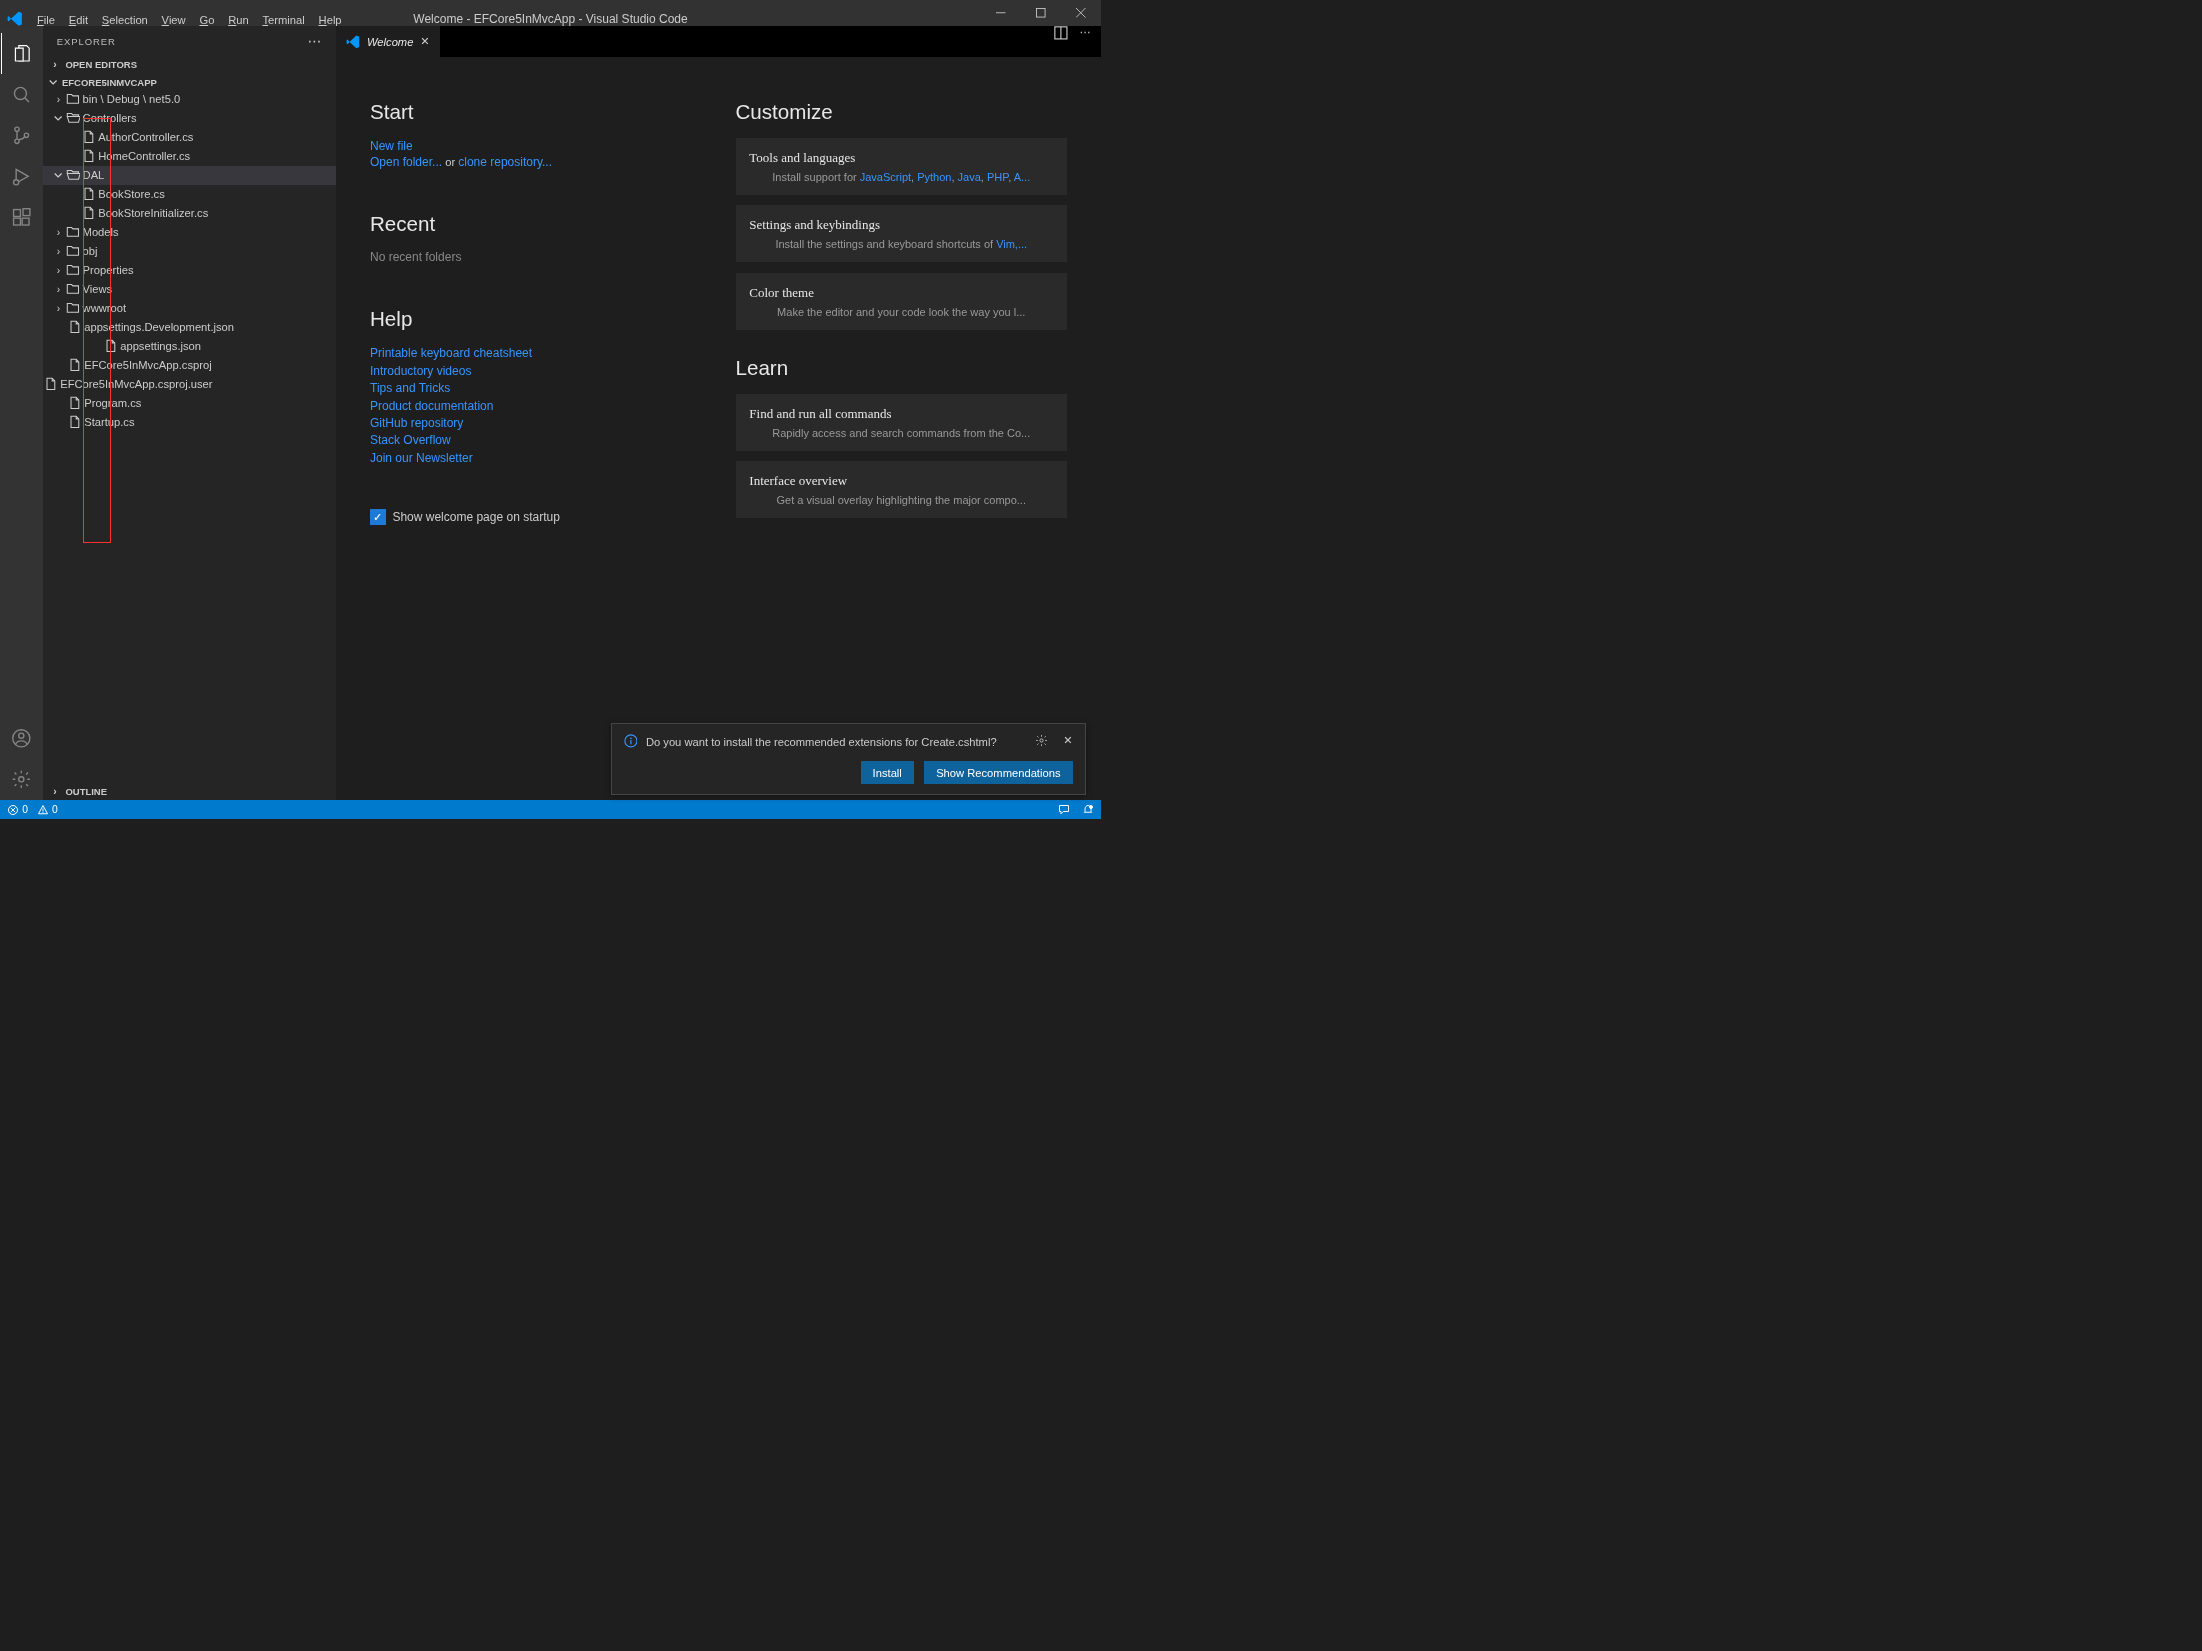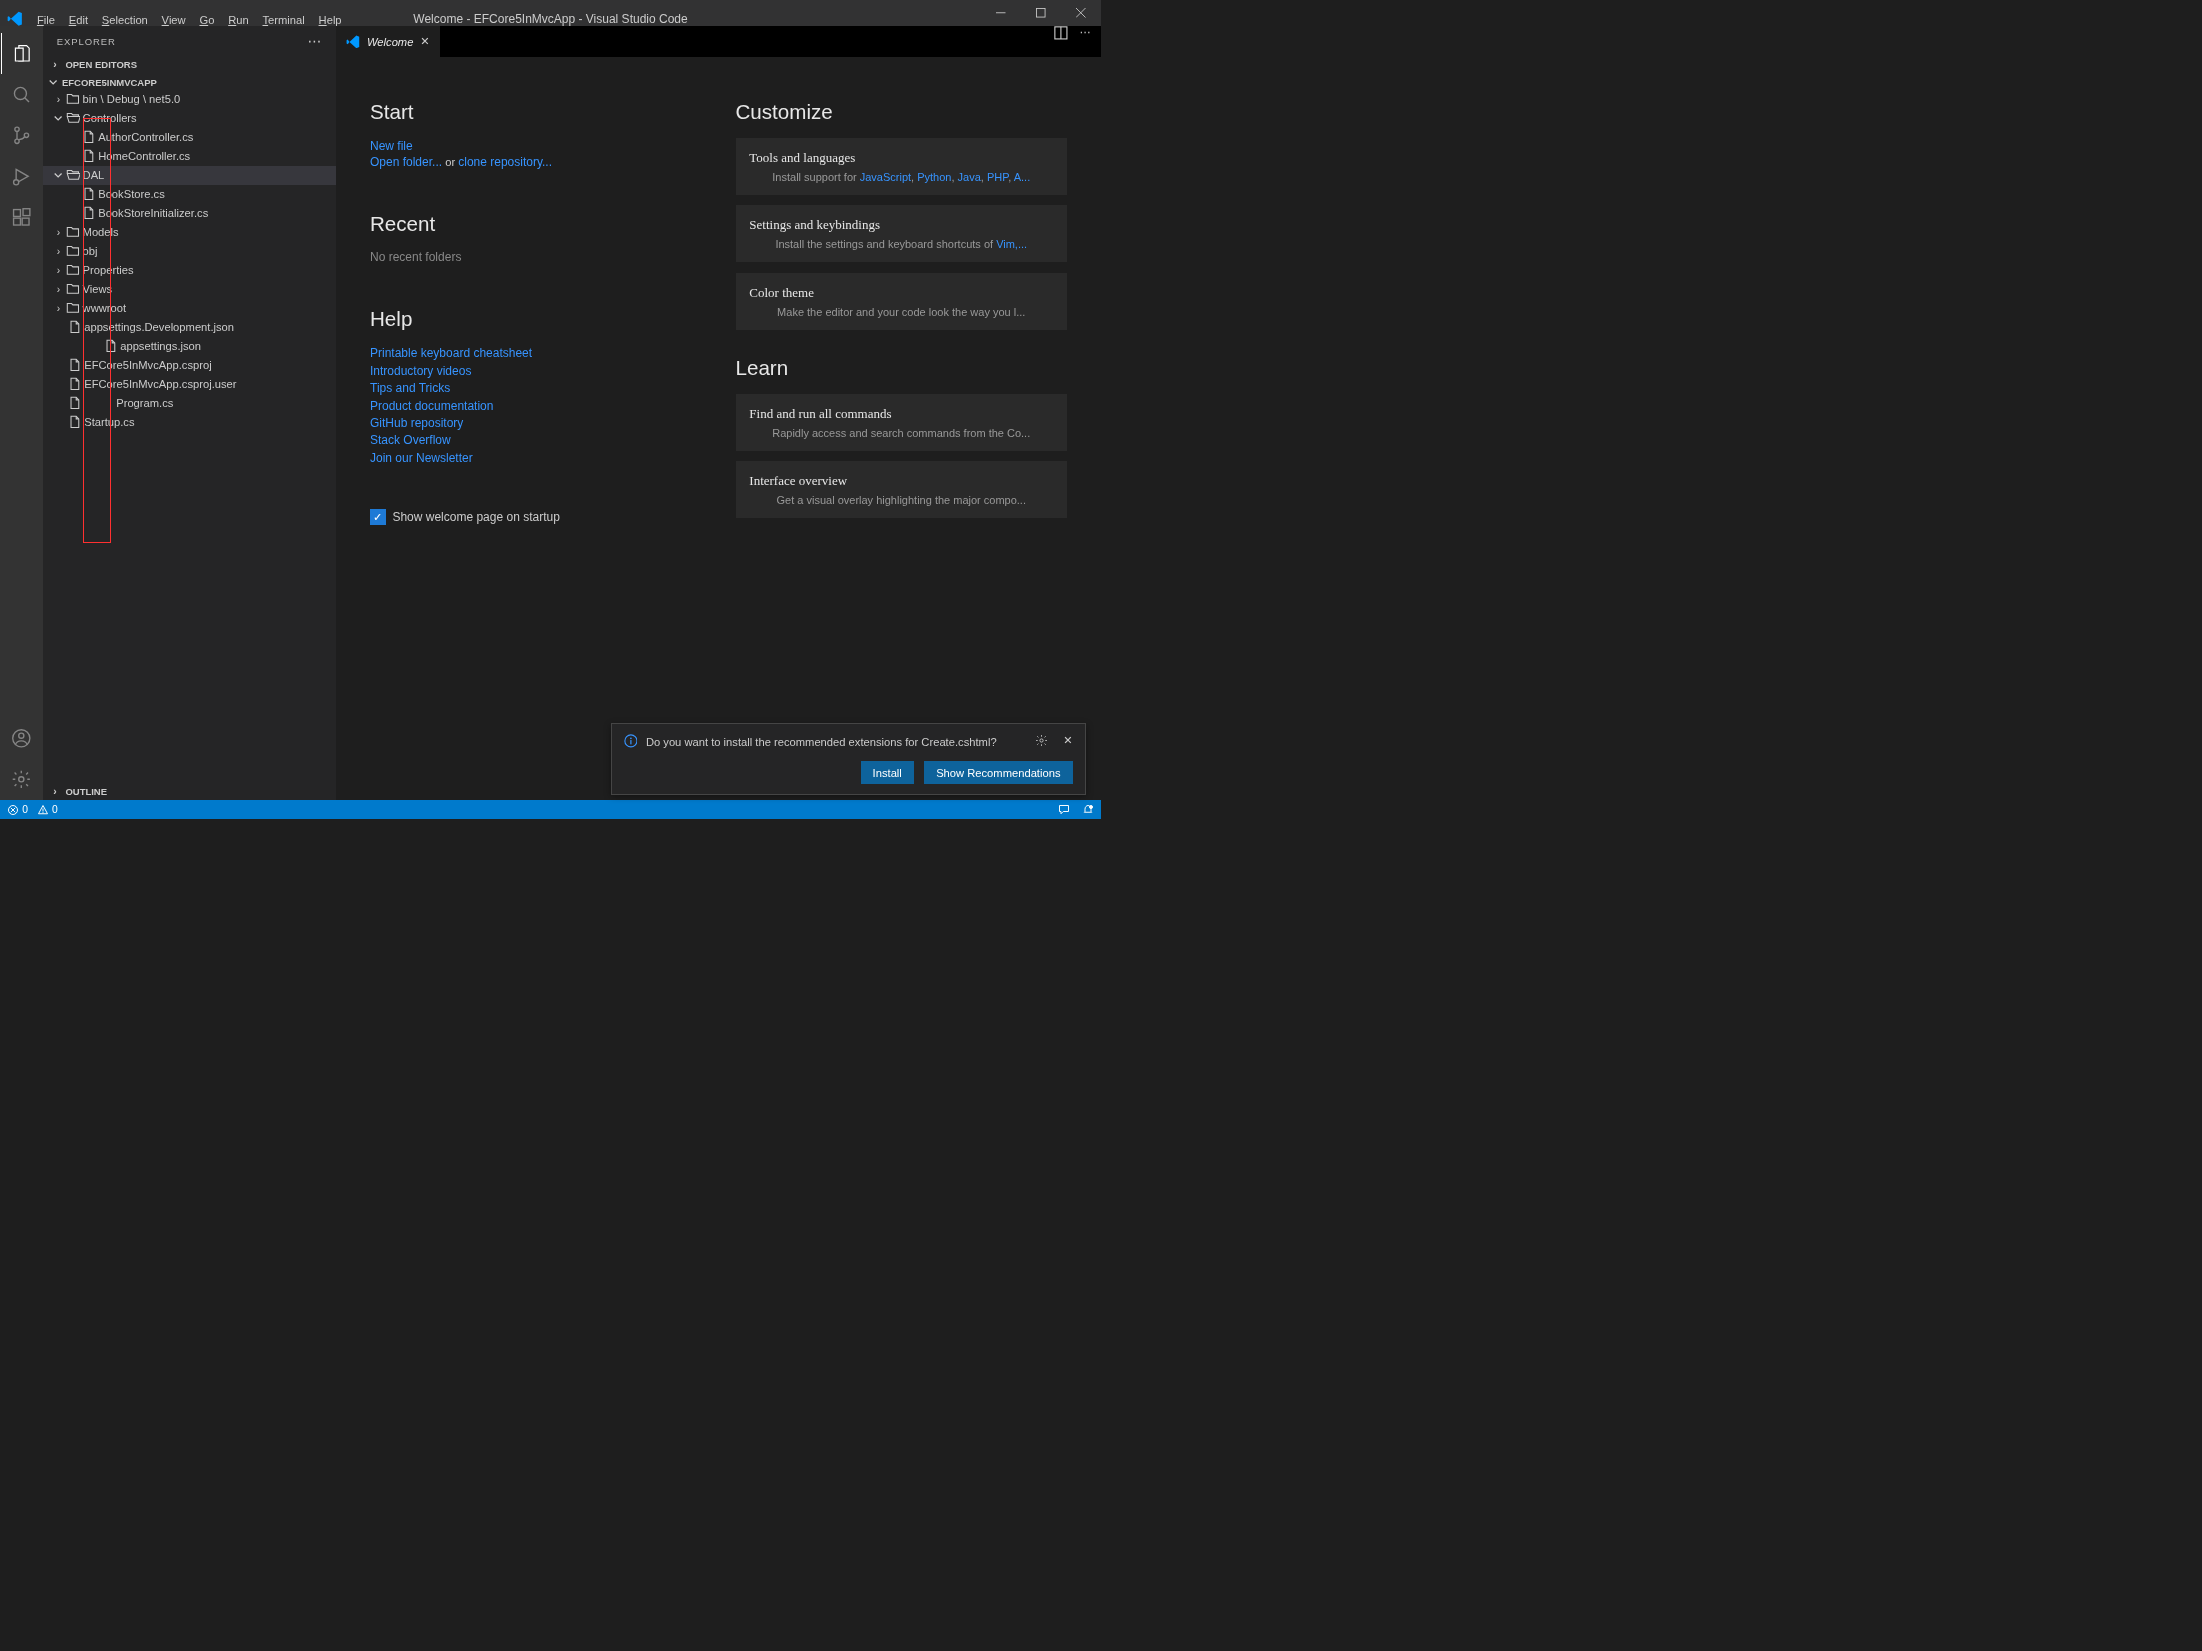--- a/index.html
+++ b/index.html
@@ -303,30 +303,30 @@
           </div>
           <div class="row" style="padding-left: 24px;">
             <span class="icon">
               <svg width="13.8" height="13.8" viewBox="0 0 16 16" fill="none" stroke="#ccc" stroke-width="1.2">
                 <path d="M3.5 1.5h6l3 3v10h-9z"></path>
                 <path d="M9.5 1.5v3h3"></path>
               </svg>
             </span>
             <span class="label">EFCore5InMvcApp.csproj</span>
           </div>
+          <div class="row" style="">
+            <span class="icon">
+              <svg width="13.8" height="13.8" viewBox="0 0 16 16" fill="none" stroke="#ccc" stroke-width="1.2">
+                <path d="M3.5 1.5h6l3 3v10h-9z"></path>
+                <path d="M9.5 1.5v3h3"></path>
+              </svg>
+            </span>
+            <span class="label">EFCore5InMvcApp.csproj.user</span>
+          </div>
           <div class="row" style="padding-left: 24px;">
-            <span class="icon">
-              <svg width="13.8" height="13.8" viewBox="0 0 16 16" fill="none" stroke="#ccc" stroke-width="1.2">
-                <path d="M3.5 1.5h6l3 3v10h-9z"></path>
-                <path d="M9.5 1.5v3h3"></path>
-              </svg>
-            </span>
-            <span class="label">EFCore5InMvcApp.csproj.user</span>
-          </div>
-          <div class="row" style="padding-left: 24px; gap: 32px;">
             <span class="icon">
               <svg width="13.8" height="13.8" viewBox="0 0 16 16" fill="none" stroke="#ccc" stroke-width="1.2">
                 <path d="M3.5 1.5h6l3 3v10h-9z"></path>
                 <path d="M9.5 1.5v3h3"></path>
               </svg>
             </span>
             <span class="label">Program.cs</span>
           </div>
           <div class="row" style="padding-left: 24px;">
             <span class="icon">

